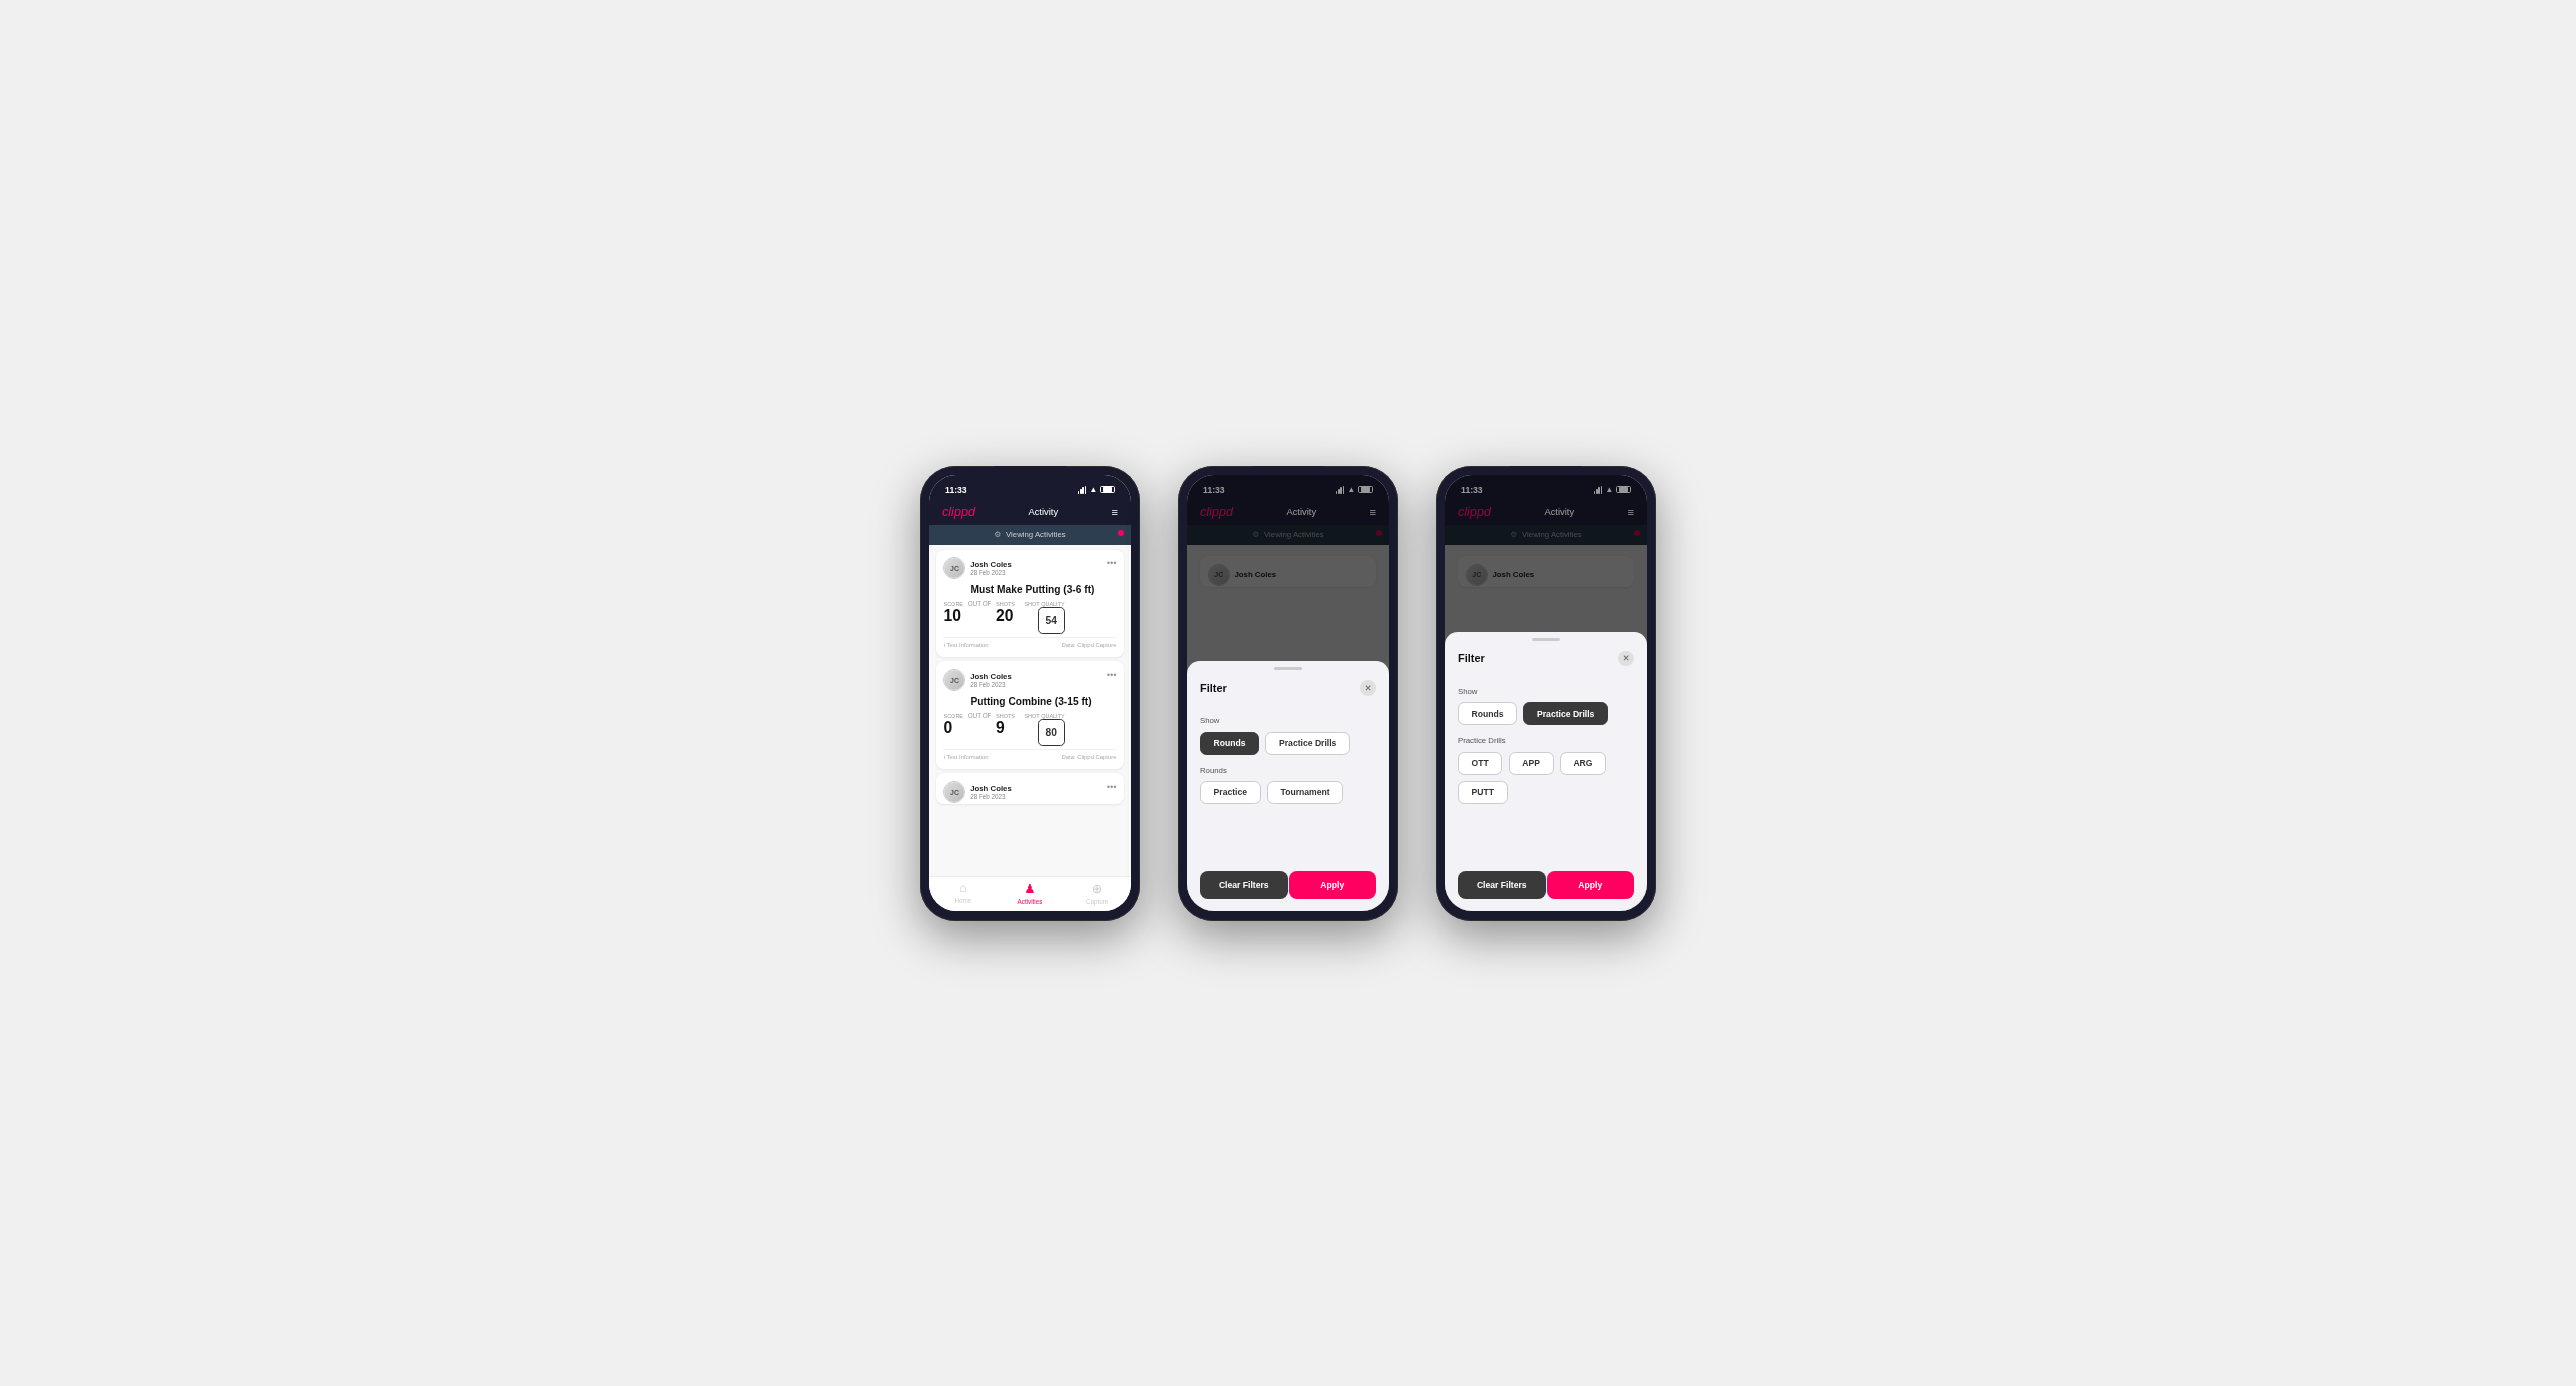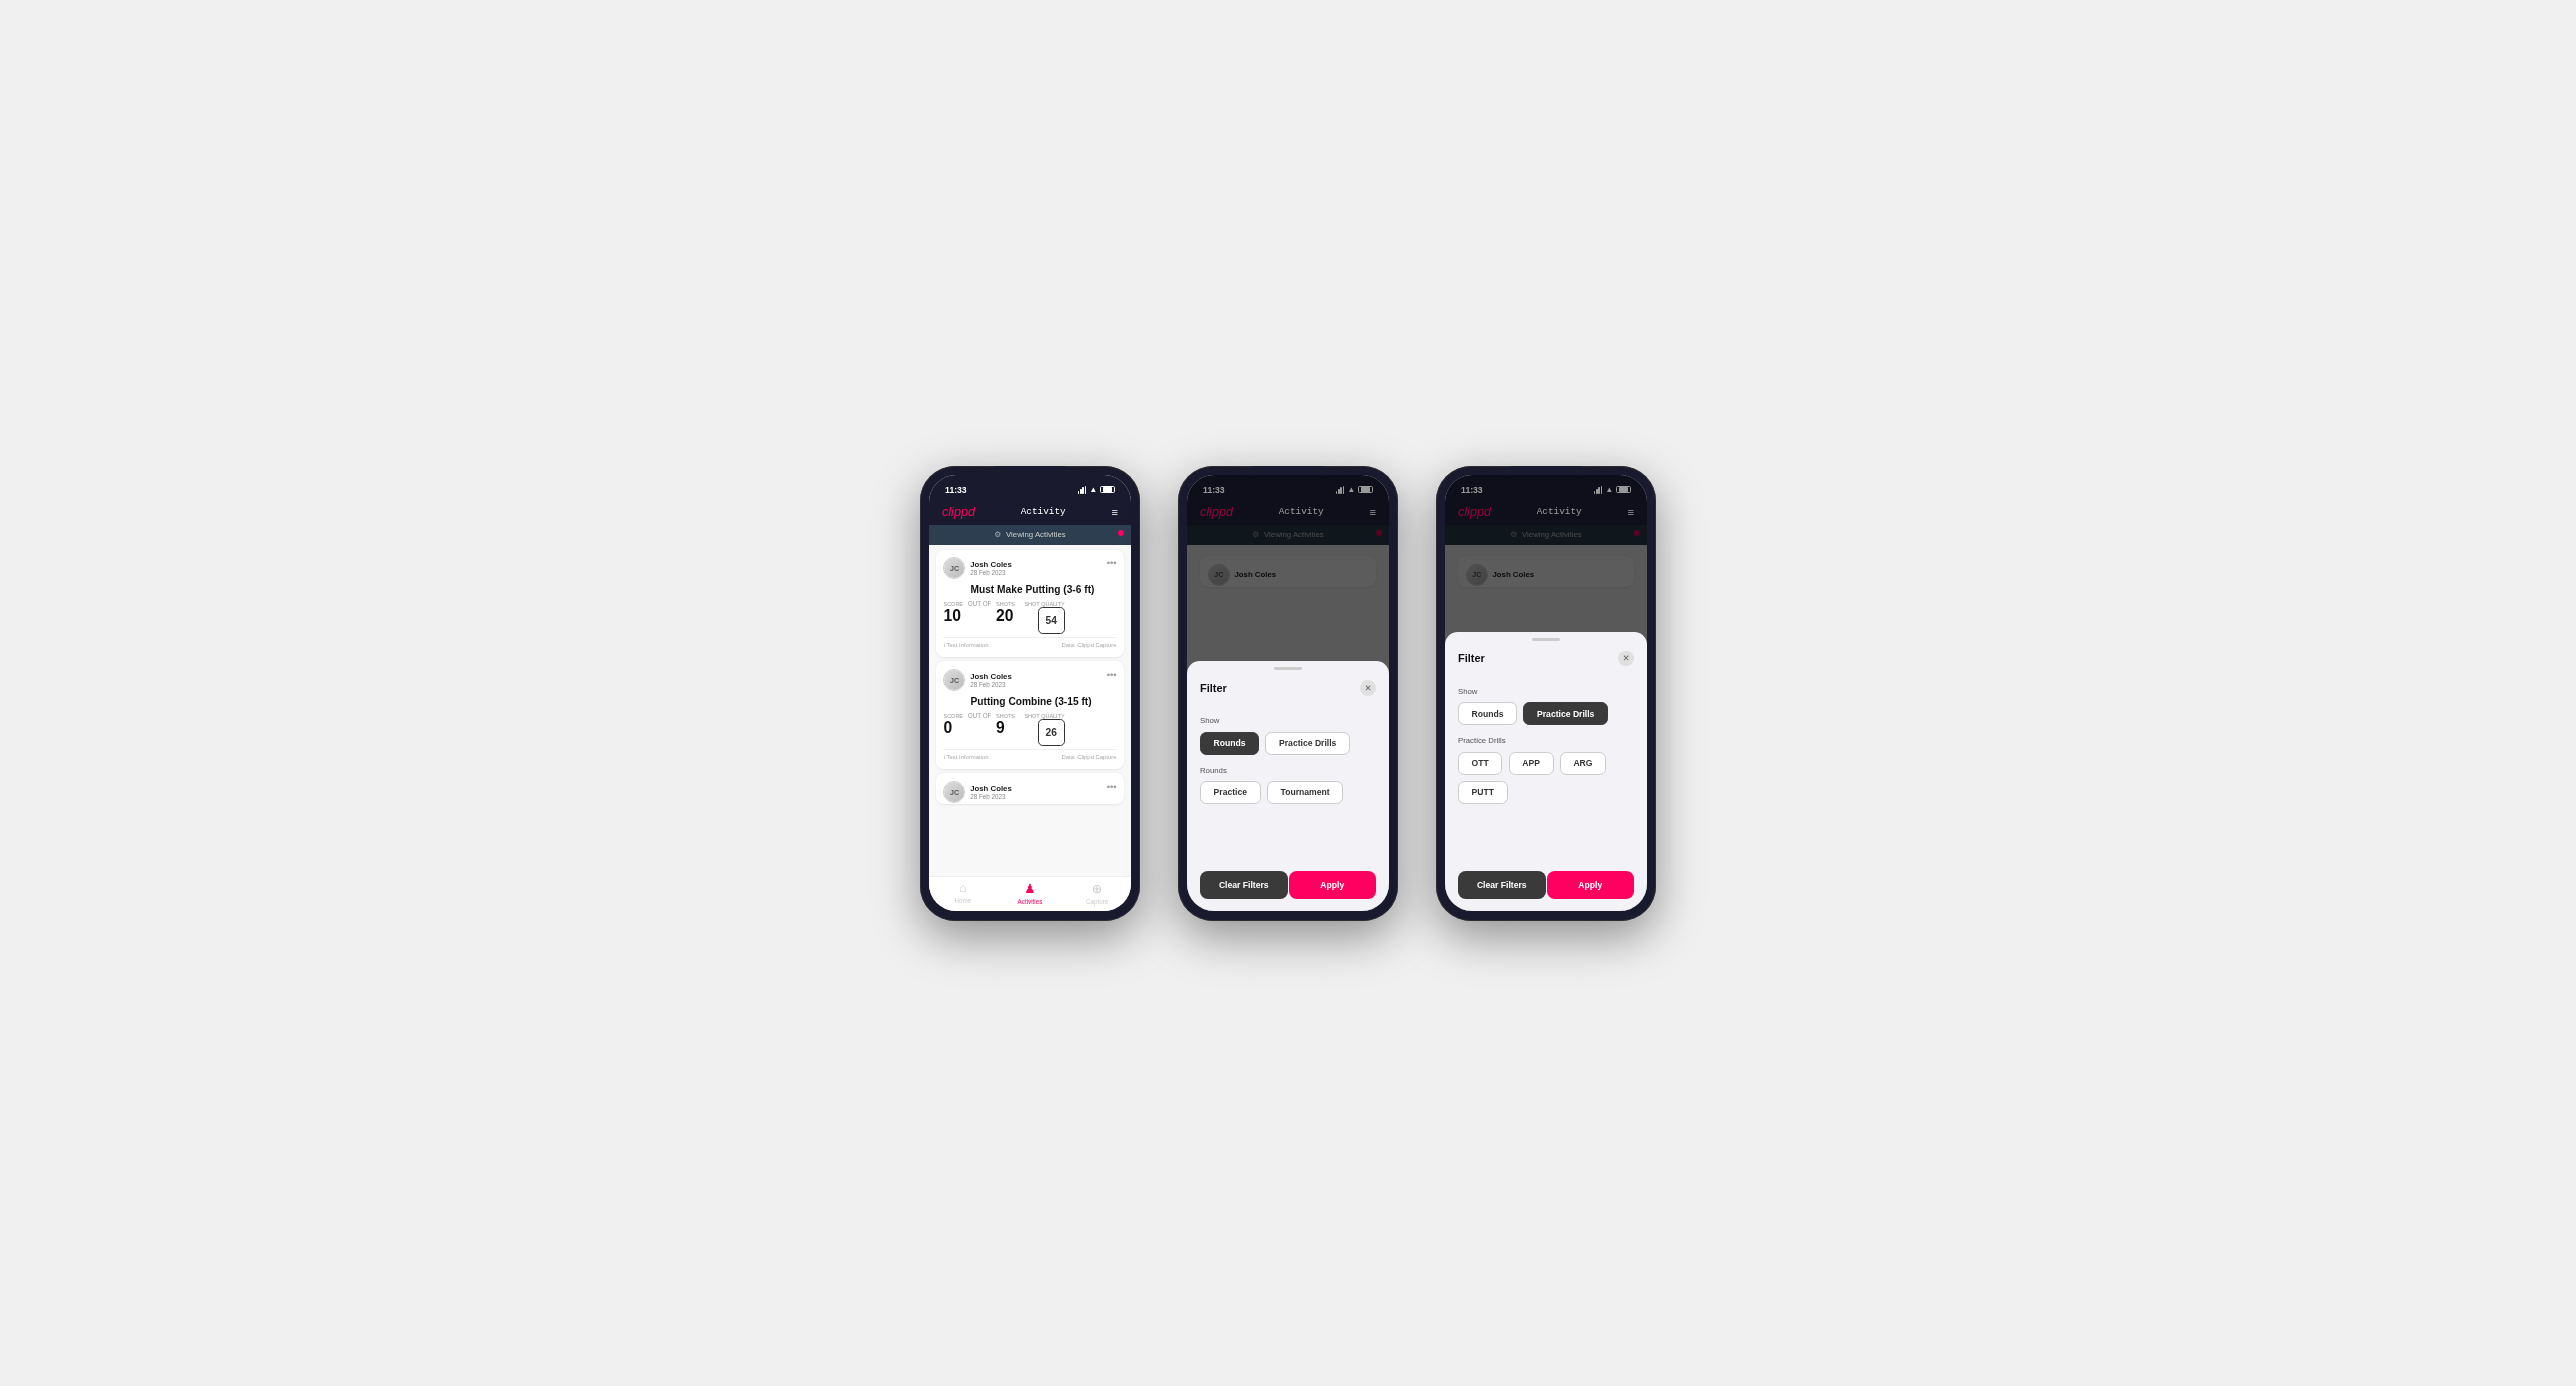--- a/index.html
+++ b/index.html
@@ -84,21 +84,20 @@
     .app-logo {
       color: #ff0060;
       font-size: 12.6px;
       font-weight: 400;
       font-style: italic;
     }
     .app-title {
       color: #fff;
       font-size: 9.4px;
       font-weight: 500;
-      font-family: Liberation Mono, monospace;
     }
     .hamburger { color: #fff; font-size: 11px; }
 
     
     .viewing-bar {
       background: #2c3e50;
       display: flex;
       align-items: center;
       justify-content: center;
       gap: 4.7px;
@@ -388,21 +387,21 @@
               <div class="stat-label">Score</div>
               <span class="stat-value">0</span>
             </div>
             <span class="out-of">OUT OF</span>
             <div>
               <div class="stat-label">Shots</div>
               <span class="stat-value">9</span>
             </div>
             <div style="margin-left:6.3px">
               <div class="stat-label">Shot Quality</div>
-              <div class="shot-quality-badge">26</div>
+              <div class="shot-quality-badge">80</div>
             </div>
           </div>
           <div class="card-footer">
             <div class="test-info">
               <span>ℹ</span>
               <span>Test Information</span>
             </div>
             <span class="data-source">Data: Clippd Capture</span>
           </div>
         </div>

